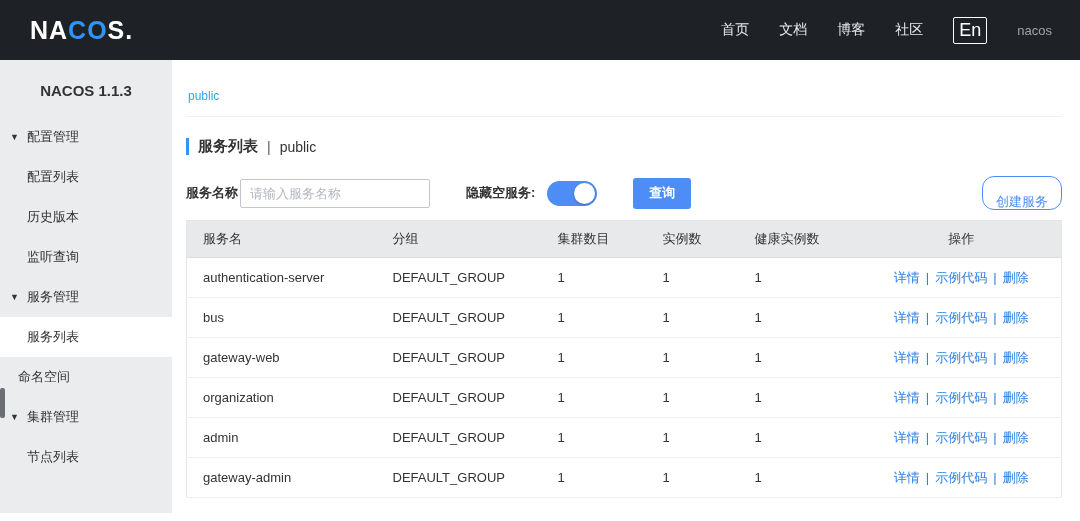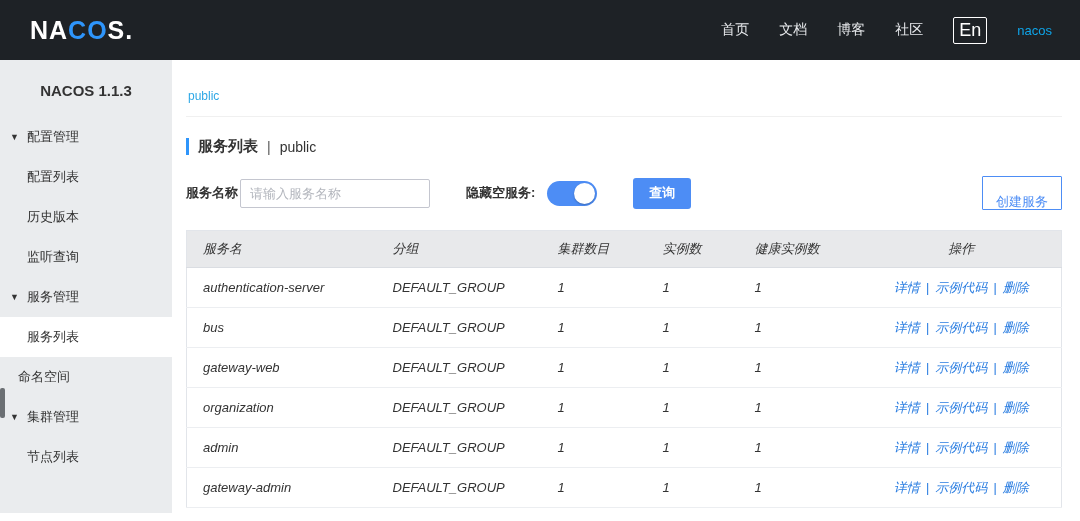--- a/index.html
+++ b/index.html
@@ -39,21 +39,21 @@
     cursor: pointer;
   }
   .lang-btn {
     color: #fff;
     font-size: 18px;
     border: 1px solid #fff;
     border-radius: 2px;
     padding: 2px 5px;
     cursor: pointer;
   }
-  .username { color: #0ea5e9; font-size: 13px; cursor: pointer; }
+  .username { color: #a3a3a3; font-size: 13px; cursor: pointer; }
 
   
   .sidebar {
     position: absolute;
     top: 60px; left: 0; bottom: 8px;
     width: 172px;
     background: #eaecee;
   }
   .version {
     text-align: center;
@@ -170,34 +170,33 @@
     font-family: "Liberation Sans", sans-serif;
     font-weight: bold;
   }
   .spacer { flex: 1; }
   .create-btn {
     height: 29px;
     padding: 16px 13px;
     background: #fff;
     border: 1px solid #4d8df5;
     color: #4d8df5;
-    border-radius: 1px;
+    border-radius: 12px;
     font-size: 13px;
     cursor: pointer;
     font-family: "Liberation Sans", sans-serif;
   }
 
   
   .svc-table {
     width: 100%;
-    margin-top: 20px;
+    margin-top: 10px;
     border-collapse: collapse;
     border: 1px solid #e2e5ea;
     font-size: 13px;
-    font-style: italic;
   }
   .svc-table th {
     background: #e8e9eb;
     color: #333;
     font-weight: normal;
     text-align: left;
     height: 37px;
     padding: 0 16px;
     border-bottom: 1px solid #dadde2;
   }

